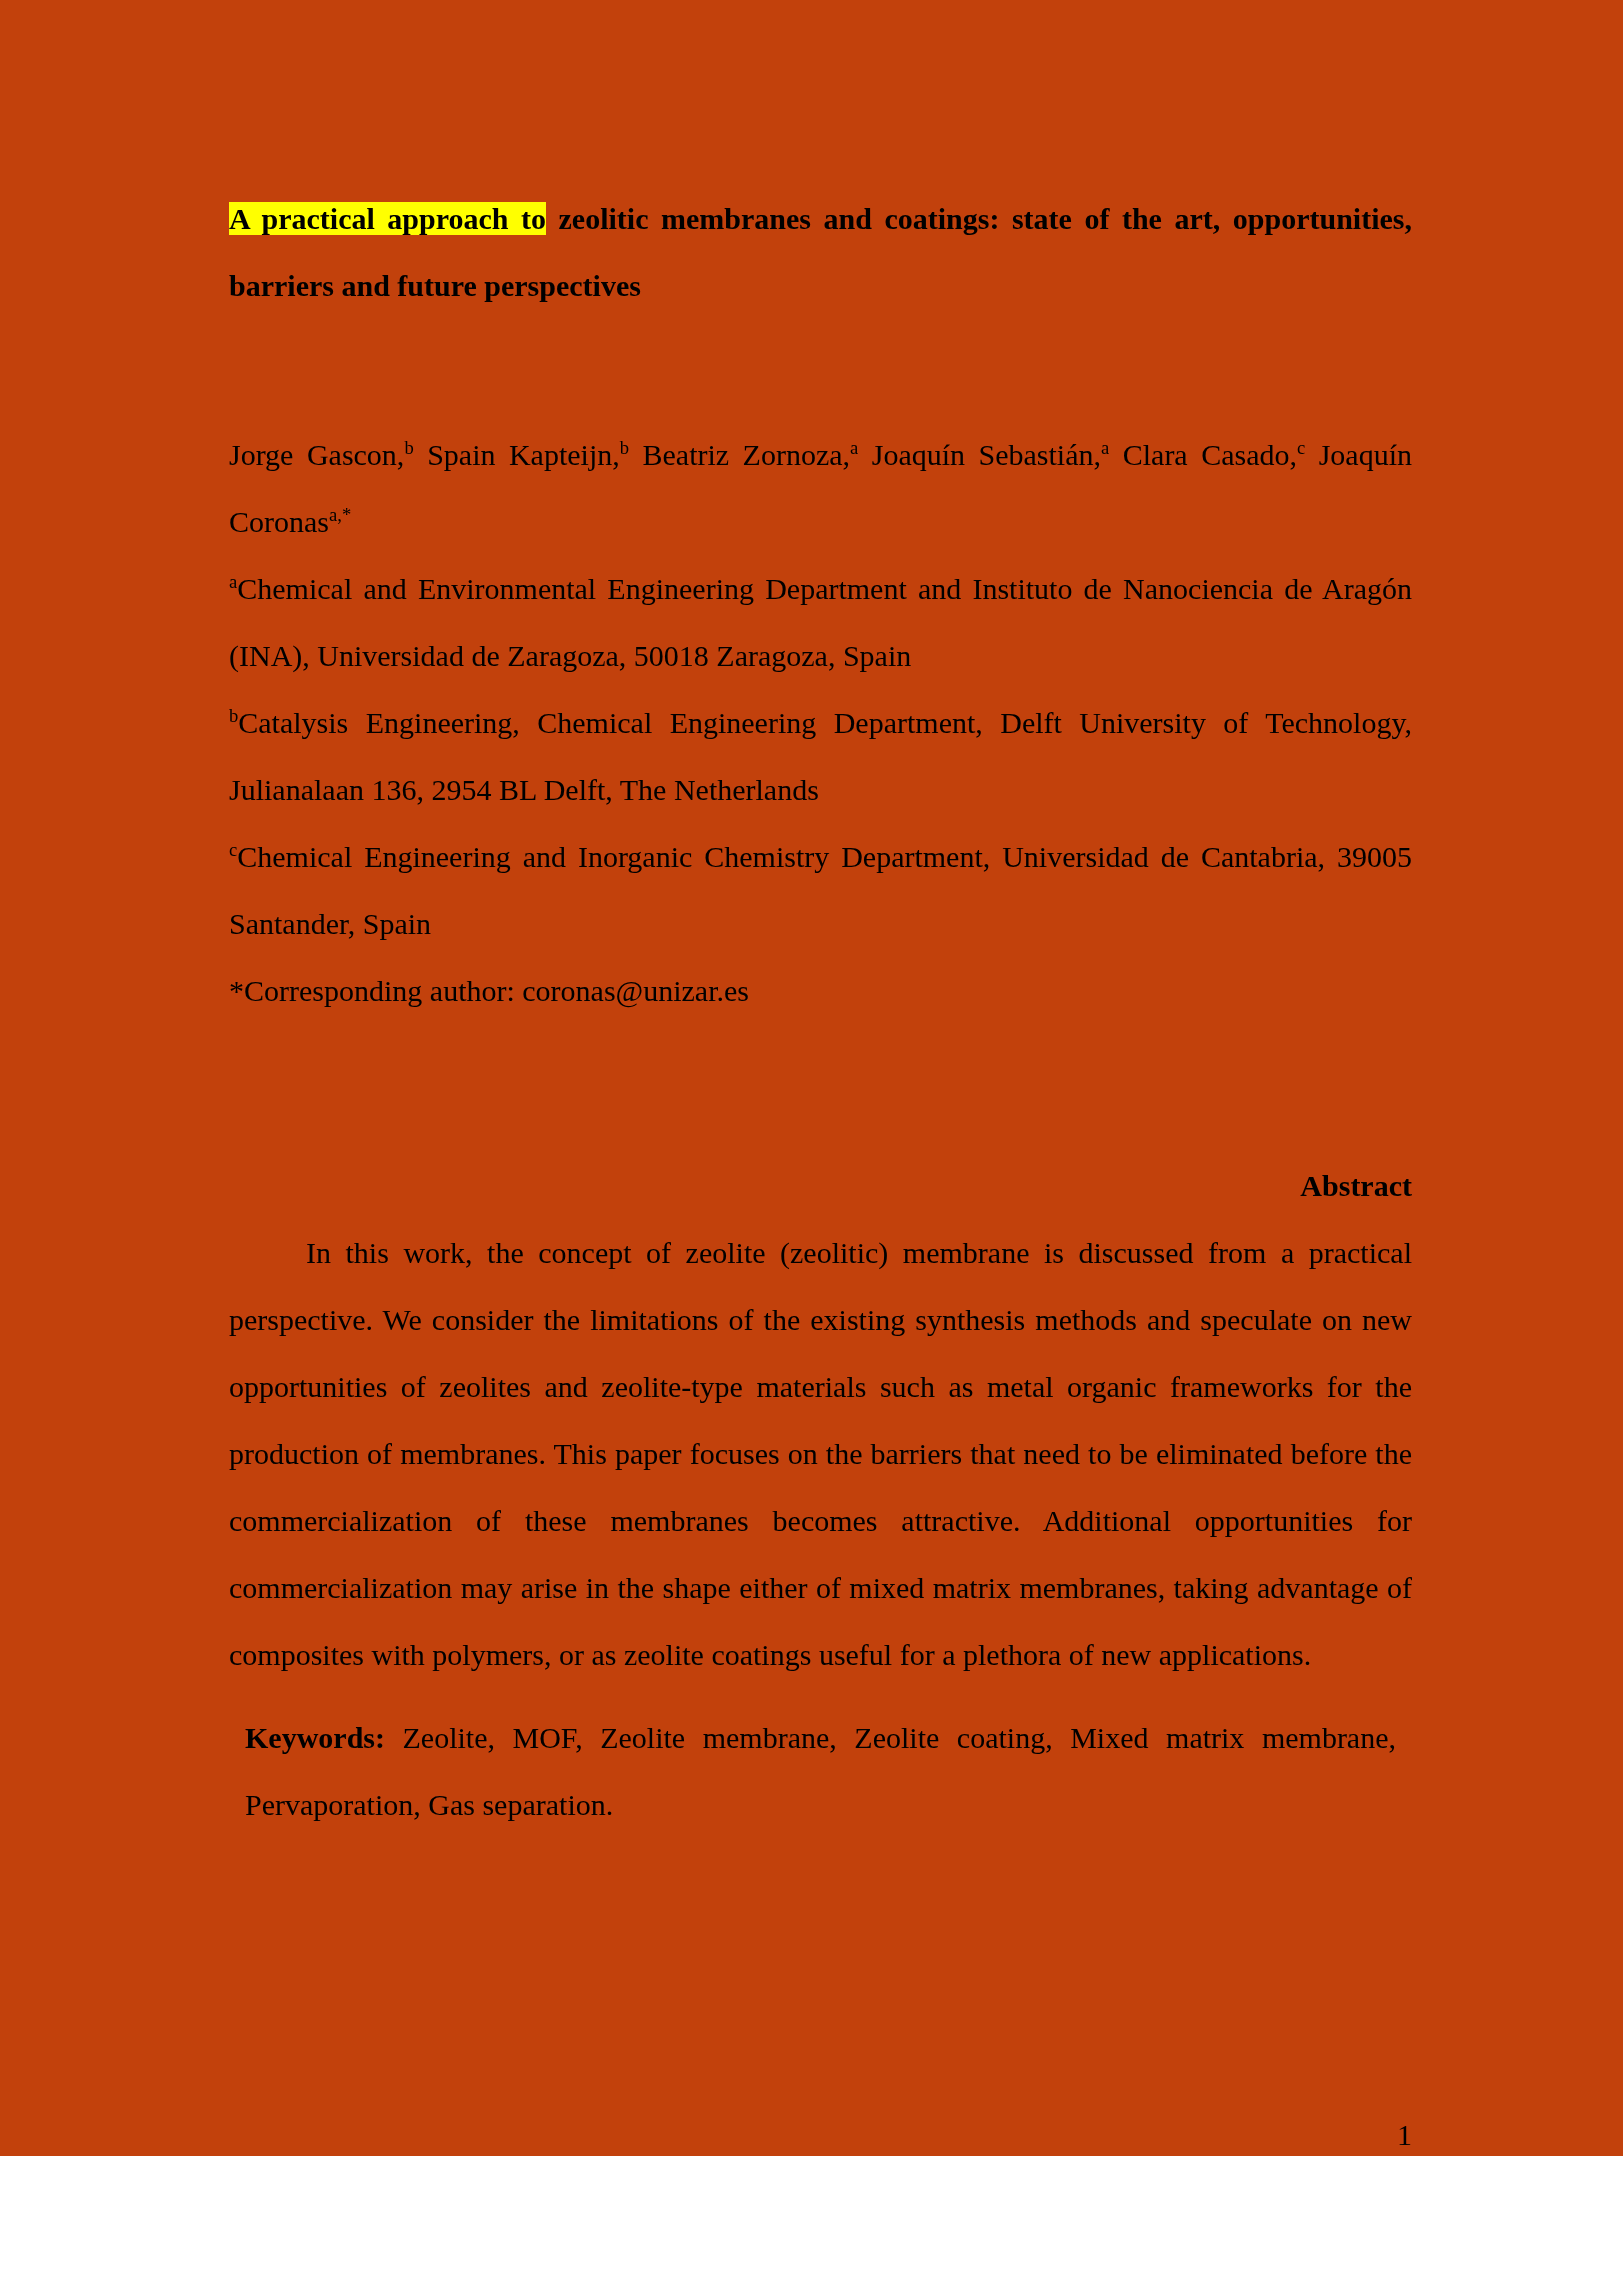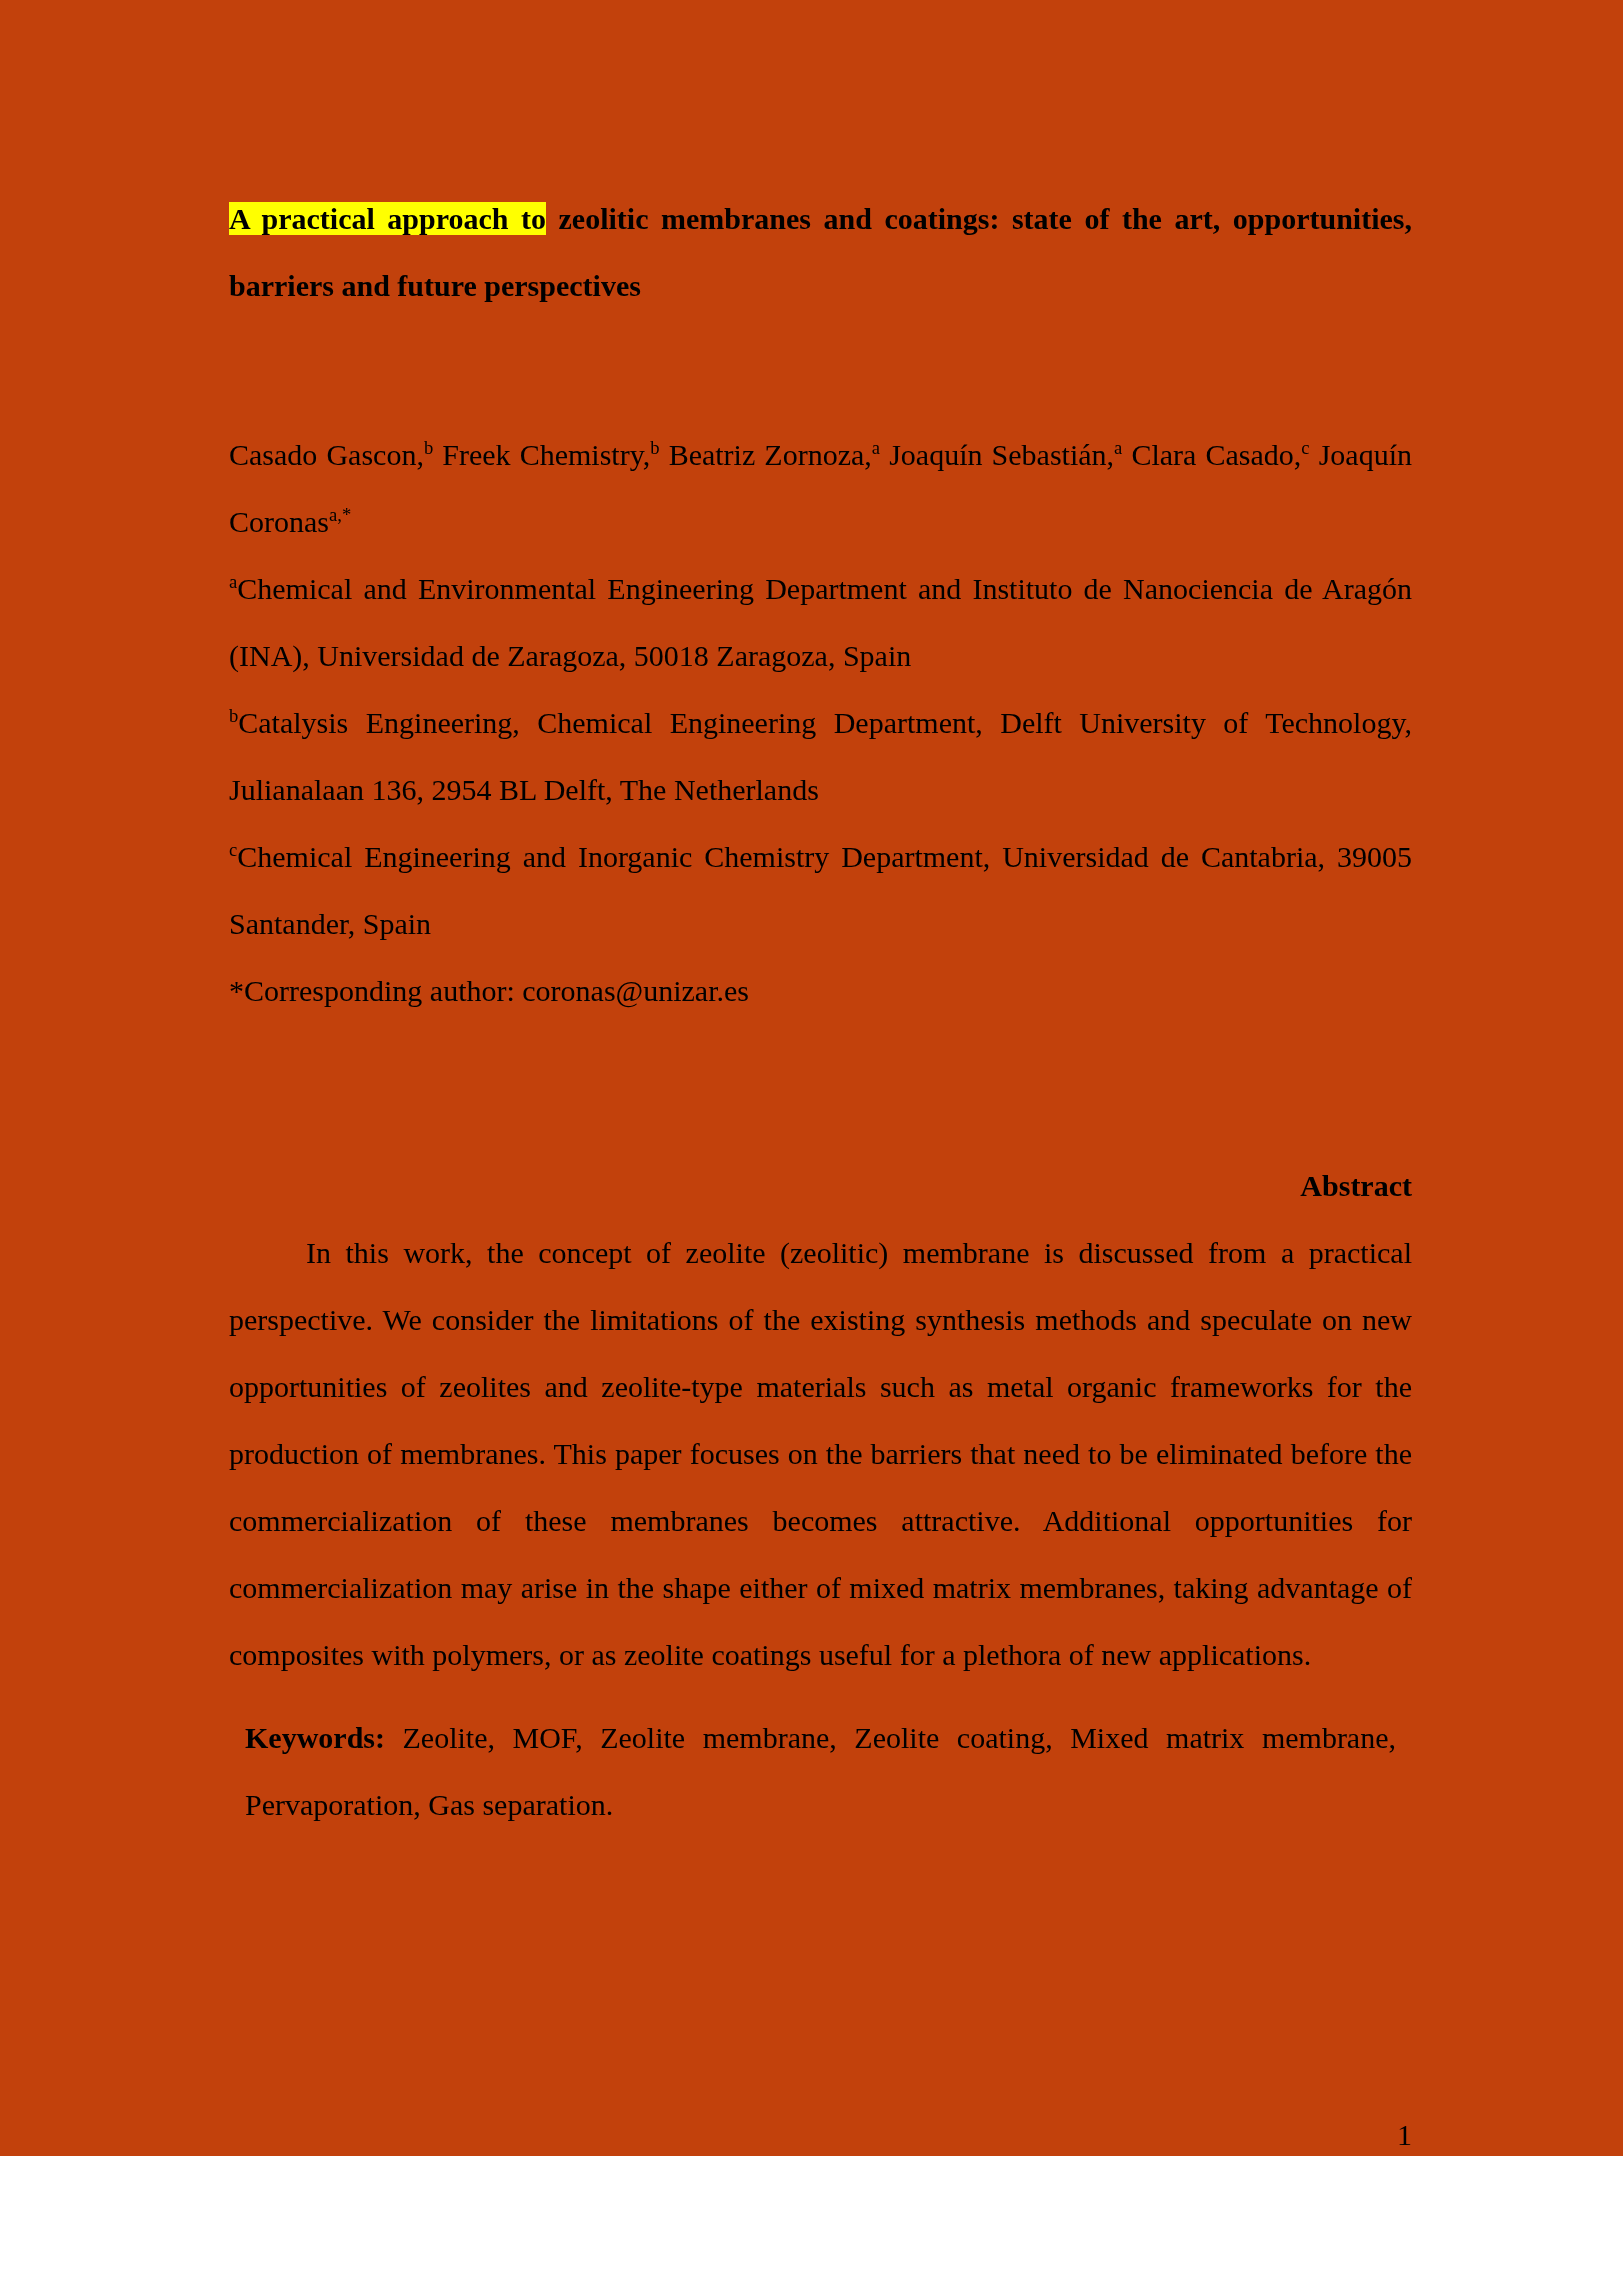--- a/index.html
+++ b/index.html
@@ -96,21 +96,21 @@
 </head>
 <body>
 
 <div class="page">
   <div class="content">
 
     <p class="title"><span class="hl">A practical approach to</span><span> zeolitic membranes and coatings: state of the art, opportunities, barriers and future perspectives</span></p>
 
     <div class="spacer-title-authors"></div>
 
-    <p class="authors"><span>Casado Gascon,</span><sup>b</sup><span> Freek Chemistry,</span><sup>b</sup><span> Beatriz Zornoza,</span><sup>a</sup><span> Joaquín Sebastián,</span><sup>a</sup><span> Clara Casado,</span><sup>c</sup><span> Joaquín Coronas</span><sup>a,*</sup></p>
+    <p class="authors"><span>Jorge Gascon,</span><sup>b</sup><span> Spain Kapteijn,</span><sup>b</sup><span> Beatriz Zornoza,</span><sup>a</sup><span> Joaquín Sebastián,</span><sup>a</sup><span> Clara Casado,</span><sup>c</sup><span> Joaquín Coronas</span><sup>a,*</sup></p>
 
     <p class="aff aff-justify"><sup>a</sup><span>Chemical and Environmental Engineering Department and Instituto de Nanociencia de Aragón (INA), Universidad de Zaragoza, 50018 Zaragoza, Spain</span></p>
 
     <p class="aff aff-justify"><sup>b</sup><span>Catalysis Engineering, Chemical Engineering Department, Delft University of Technology, Julianalaan 136, 2954 BL Delft, The Netherlands</span></p>
 
     <p class="aff aff-justify"><sup>c</sup><span>Chemical Engineering and Inorganic Chemistry Department, Universidad de Cantabria, 39005 Santander, Spain</span></p>
 
     <p class="aff">*Corresponding author: coronas@unizar.es</p>
 
     <div class="spacer-email-abstract"></div>

